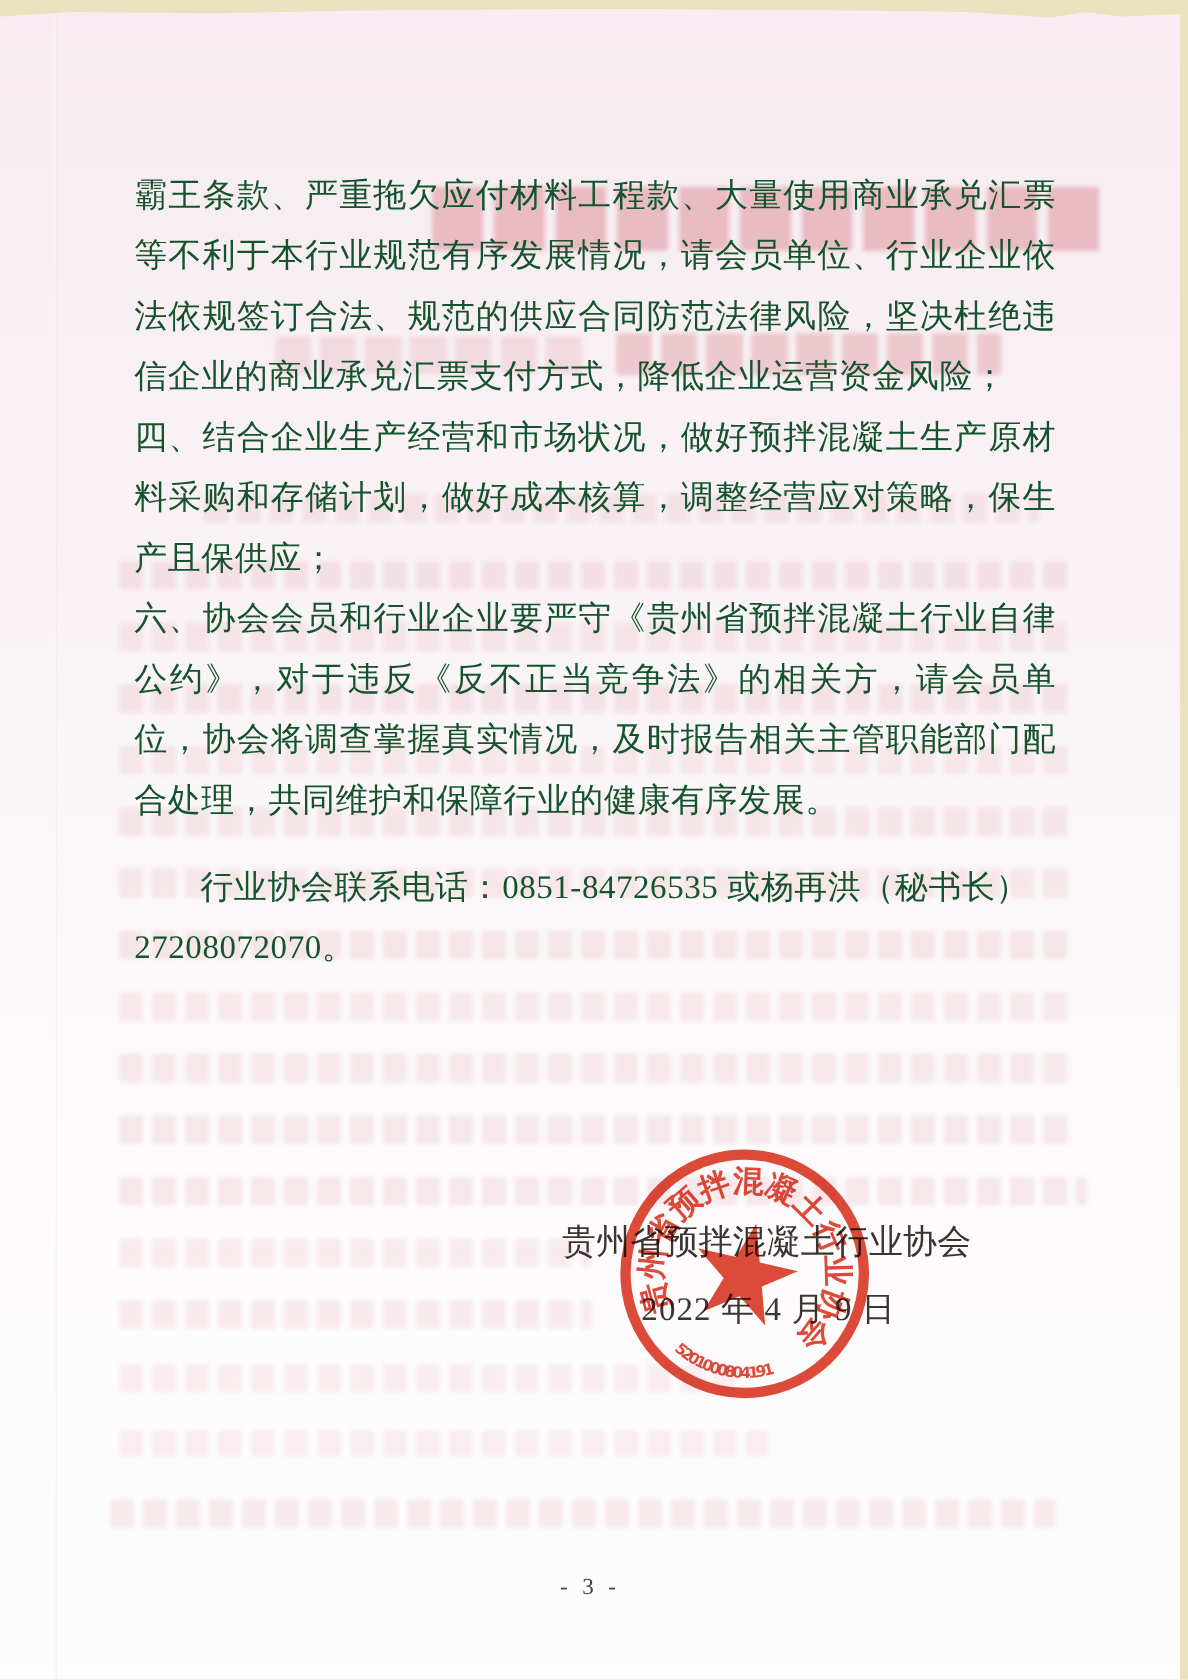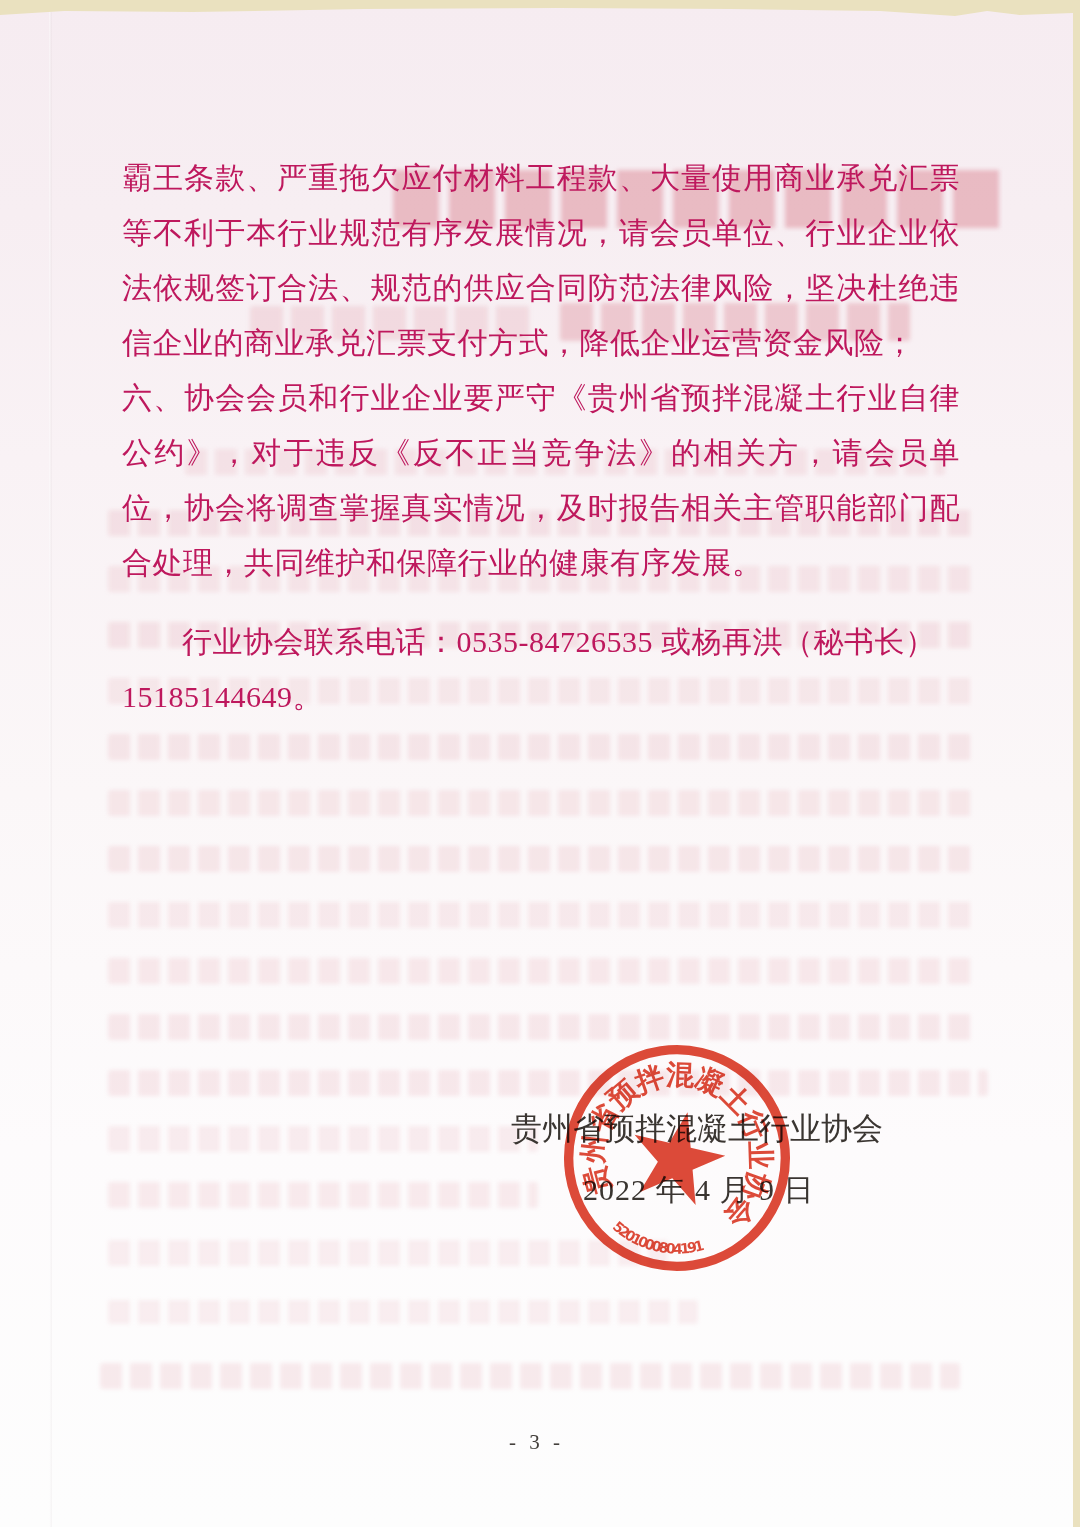--- a/index.html
+++ b/index.html
@@ -16,21 +16,21 @@
     clip-path:polygon(0 15px,6% 11px,18% 12px,34% 9px,52% 8px,68% 9px,82% 11px,89% 16px,92% 11px,95% 15px,100% 13px,100% 100%,0 100%);
   }
   .fold-line{
     position:absolute;left:49px;top:12px;width:3px;height:1515px;
     background:linear-gradient(90deg,rgba(255,255,255,.5),rgba(120,90,100,.06));
     pointer-events:none;
   }
   
   .content{
     position:absolute;left:122px;top:150px;width:838px;z-index:2;
-    color:#be185d;font-size:30px;line-height:55px;
+    color:#14532d;font-size:30px;line-height:55px;
     text-align:justify;text-justify:inter-character;
     letter-spacing:.5px;
   }
   .content p{margin:0;padding:0;}
   .contact{margin-top:24px;}
   .contact .l1{text-indent:60px;}
   
   .signature{
     position:absolute;left:511px;top:1108px;z-index:2;
     color:#3a3531;font-size:31px;letter-spacing:0;white-space:nowrap;
@@ -82,24 +82,25 @@
     <div class="ghost" style="left: 108px; top: 1070px; width: 880px; height: 26px; background: repeating-linear-gradient(90deg, rgba(214, 110, 126, 0.13) 0px, rgba(214, 110, 126, 0.13) 22px, rgba(214, 110, 126, 0) 22px, rgba(214, 110, 126, 0) 30px);"></div>
     <div class="ghost" style="left: 108px; top: 1126px; width: 430px; height: 26px; background: repeating-linear-gradient(90deg, rgba(214, 110, 126, 0.11) 0px, rgba(214, 110, 126, 0.11) 22px, rgba(214, 110, 126, 0) 22px, rgba(214, 110, 126, 0) 30px);"></div>
     <div class="ghost" style="left: 108px; top: 1182px; width: 430px; height: 26px; background: repeating-linear-gradient(90deg, rgba(214, 110, 126, 0.12) 0px, rgba(214, 110, 126, 0.12) 22px, rgba(214, 110, 126, 0) 22px, rgba(214, 110, 126, 0) 30px);"></div>
     <div class="ghost" style="left: 108px; top: 1240px; width: 560px; height: 26px; background: repeating-linear-gradient(90deg, rgba(214, 110, 126, 0.1) 0px, rgba(214, 110, 126, 0.1) 22px, rgba(214, 110, 126, 0) 22px, rgba(214, 110, 126, 0) 30px);"></div>
     <div class="ghost" style="left: 108px; top: 1300px; width: 590px; height: 24px; background: repeating-linear-gradient(90deg, rgba(214, 110, 126, 0.1) 0px, rgba(214, 110, 126, 0.1) 22px, rgba(214, 110, 126, 0) 22px, rgba(214, 110, 126, 0) 30px);"></div>
     <div class="ghost" style="left: 100px; top: 1363px; width: 860px; height: 26px; background: repeating-linear-gradient(90deg, rgba(214, 110, 126, 0.13) 0px, rgba(214, 110, 126, 0.13) 22px, rgba(214, 110, 126, 0) 22px, rgba(214, 110, 126, 0) 30px);"></div>
   </div>
 
 <div class="content">
   <p>霸王条款、严重拖欠应付材料工程款、大量使用商业承兑汇票等不利于本行业规范有序发展情况，请会员单位、行业企业依法依规签订合法、规范的供应合同防范法律风险，坚决杜绝违信企业的商业承兑汇票支付方式，降低企业运营资金风险；</p>
+  <p>四、结合企业生产经营和市场状况，做好预拌混凝土生产原材料采购和存储计划，做好成本核算，调整经营应对策略，保生产且保供应；</p>
   <p>六、协会会员和行业企业要严守《贵州省预拌混凝土行业自律公约》，对于违反《反不正当竞争法》的相关方，请会员单位，协会将调查掌握真实情况，及时报告相关主管职能部门配合处理，共同维护和保障行业的健康有序发展。</p>
   <div class="contact">
-    <div class="l1">行业协会联系电话：0535-84726535 或杨再洪（秘书长）</div>
-    <div class="l2">15185144649。</div>
+    <div class="l1">行业协会联系电话：0851-84726535 或杨再洪（秘书长）</div>
+    <div class="l2">27208072070。</div>
   </div>
 </div>
 
 <div class="signature">贵州省预拌混凝土行业协会</div>
 <div class="datetext">2022 年 4 月 9 日</div>
 <div class="pageno">- 3 -</div>
 
 <svg class="seal" viewBox="0 0 240 240">
   <circle id="seal-circle" cx="120" cy="120" r="104" fill="none" stroke-width="9" stroke="#dc3b28"></circle>
   <polygon id="seal-star" points="120,75 130.6,107.5 164.7,107.5 137.1,127.6 147.6,160 120,140 92.4,160 102.9,127.6 75.3,107.5 109.4,107.5" fill="#dc3b28"></polygon>

